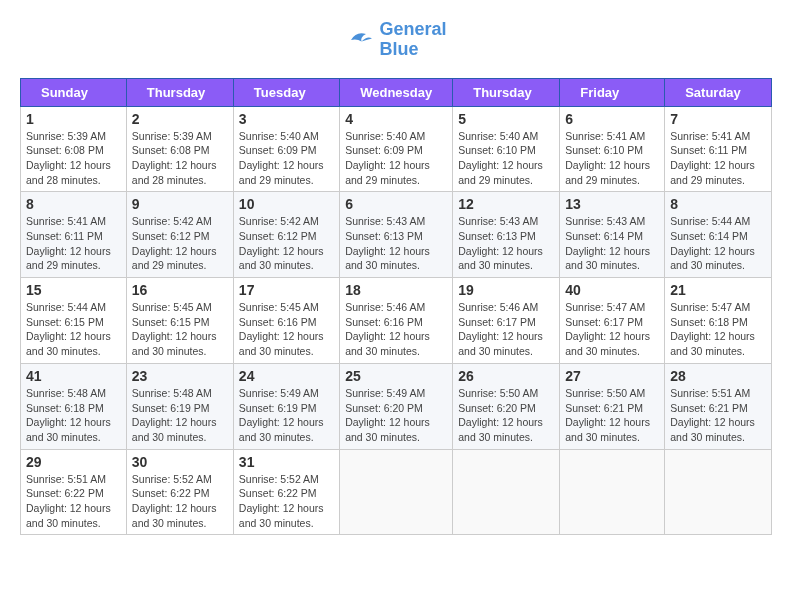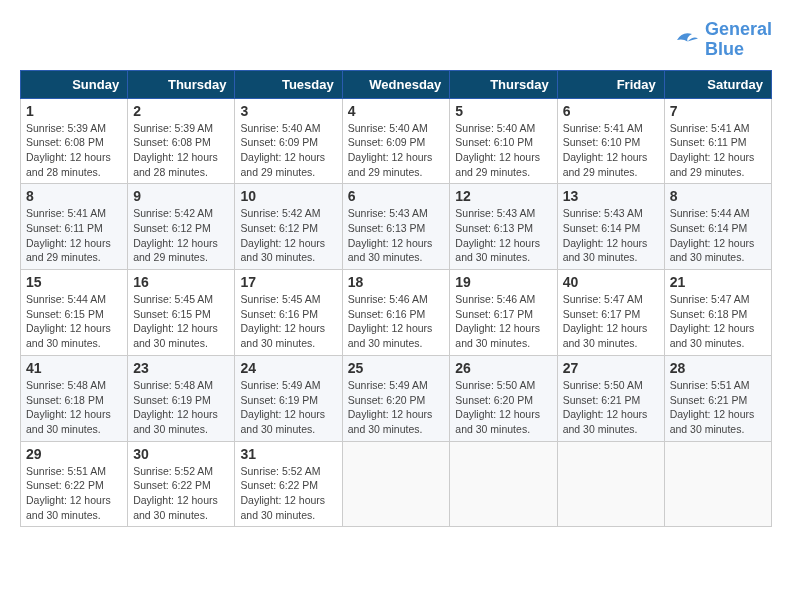--- a/index.html
+++ b/index.html
@@ -5,23 +5,23 @@
     * { box-sizing: border-box; margin: 0; padding: 0; }
     body {
       font-family: Arial, sans-serif;
       background: #fff;
       width: 792px;
       min-height: 612px;
       padding: 20px;
     }
     .header {
       display: flex;
-      justify-content: flex-end;
+      justify-content: center;
       align-items: flex-start;
-      margin-bottom: 10px;
+      margin-bottom: 18px;
       gap: 42px;
     }
     .logo {
       display: flex;
       align-items: center;
       gap: 4px;
     }
     .logo-text {
       font-size: 18px;
       font-weight: bold;
@@ -44,24 +44,24 @@
     .location-title {
       font-size: 16px;
       color: #555;
     }
     .calendar {
       width: 100%;
       border-collapse: collapse;
       font-size: 11px;
     }
     .calendar th {
-      background-color: #0c4a6e;
+      background-color: #8b5cf6;
       color: #fff;
-      padding: 6px 8px;
-      text-align: right;
+      padding: 6px 20px;
+      text-align: left;
       font-size: 13px;
       font-weight: bold;
       border: 1px solid #2a5baf;
     }
     .calendar td {
       border: 1px solid #ccc;
       padding: 4px 5px;
       vertical-align: top;
       width: 108px;
       min-height: 80px;

